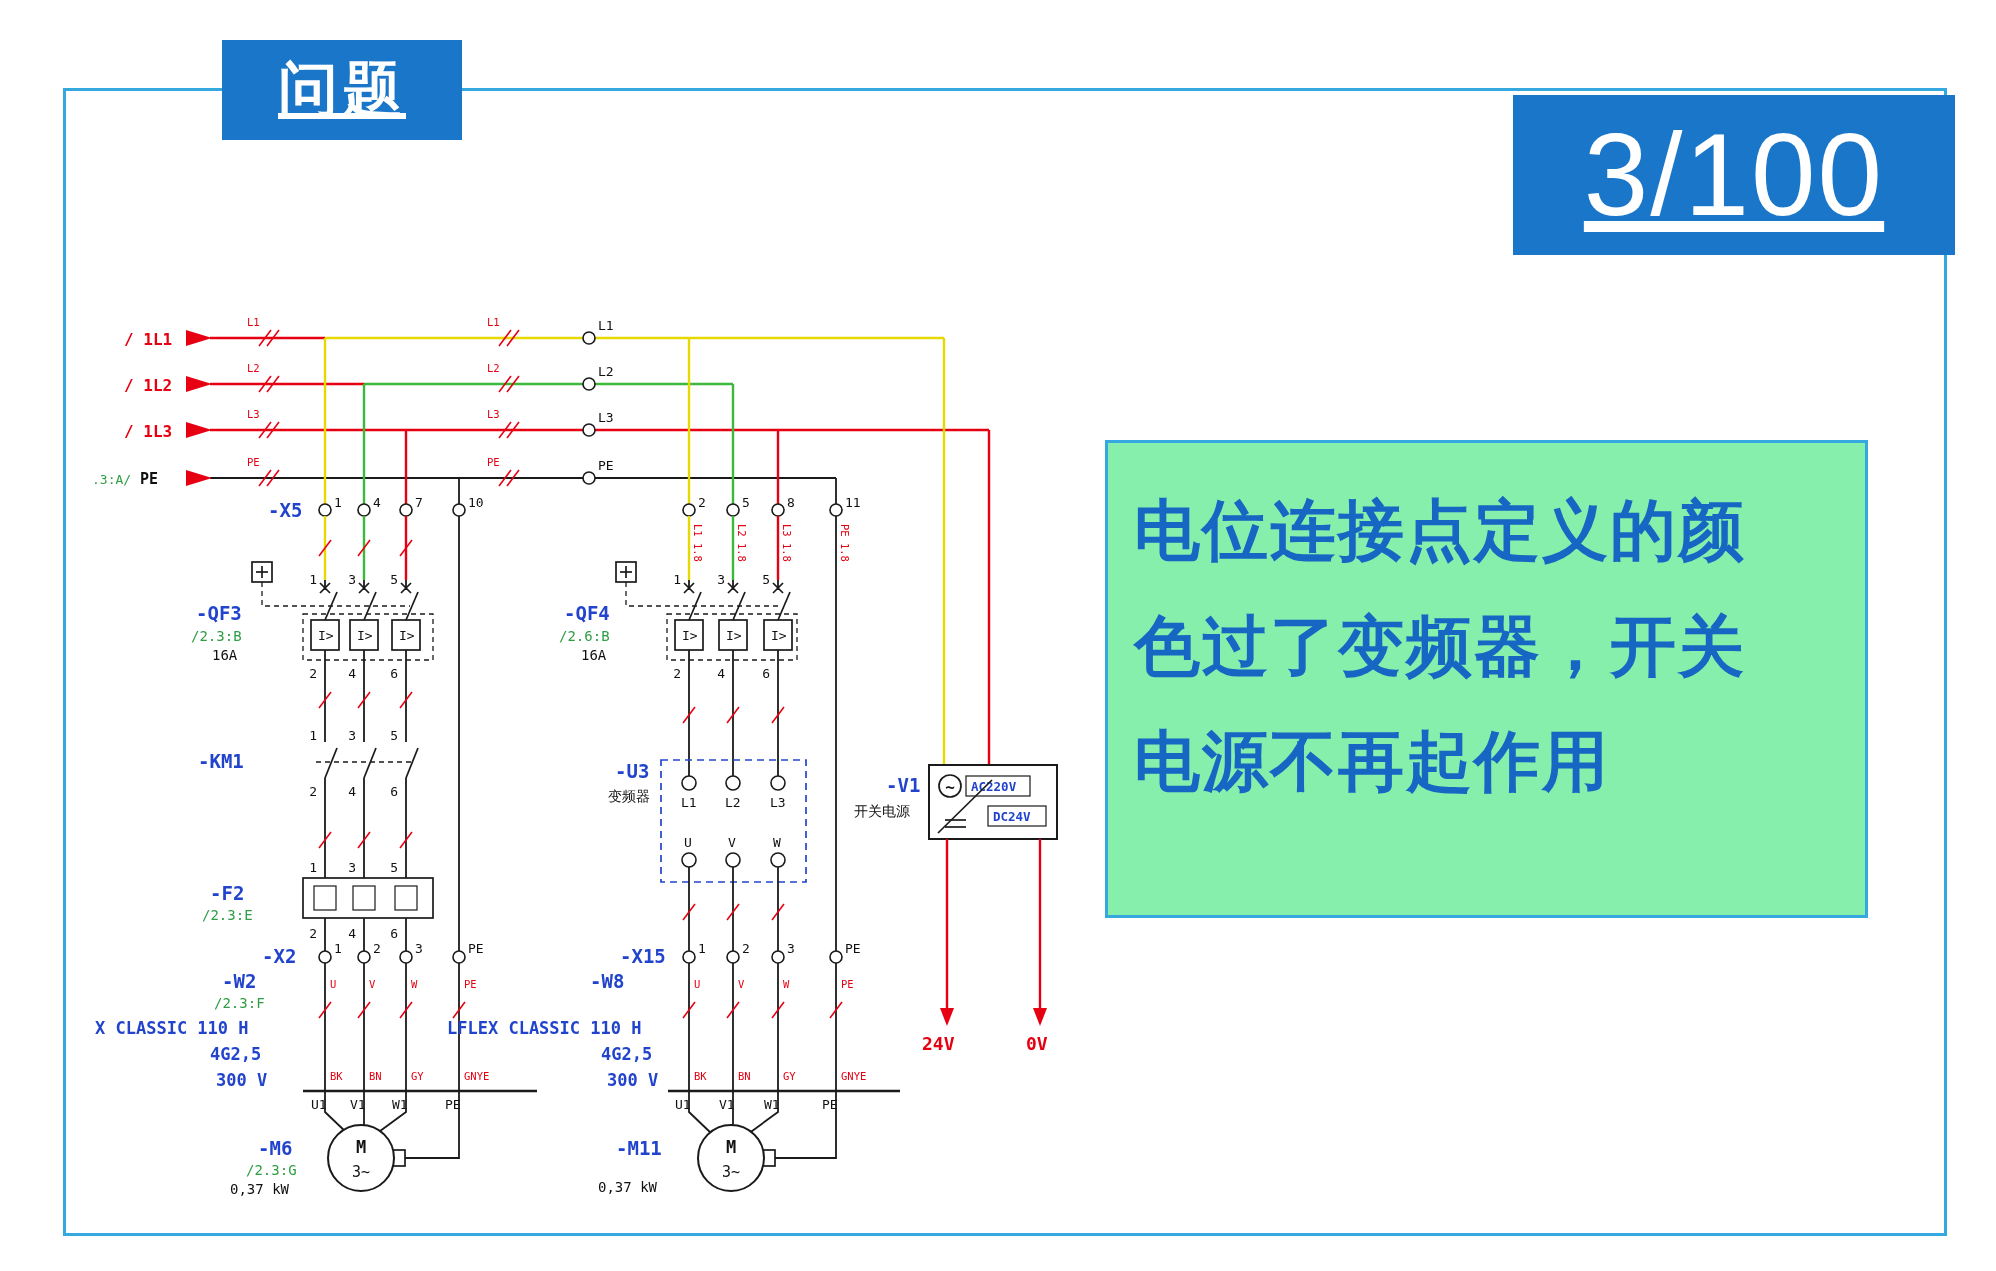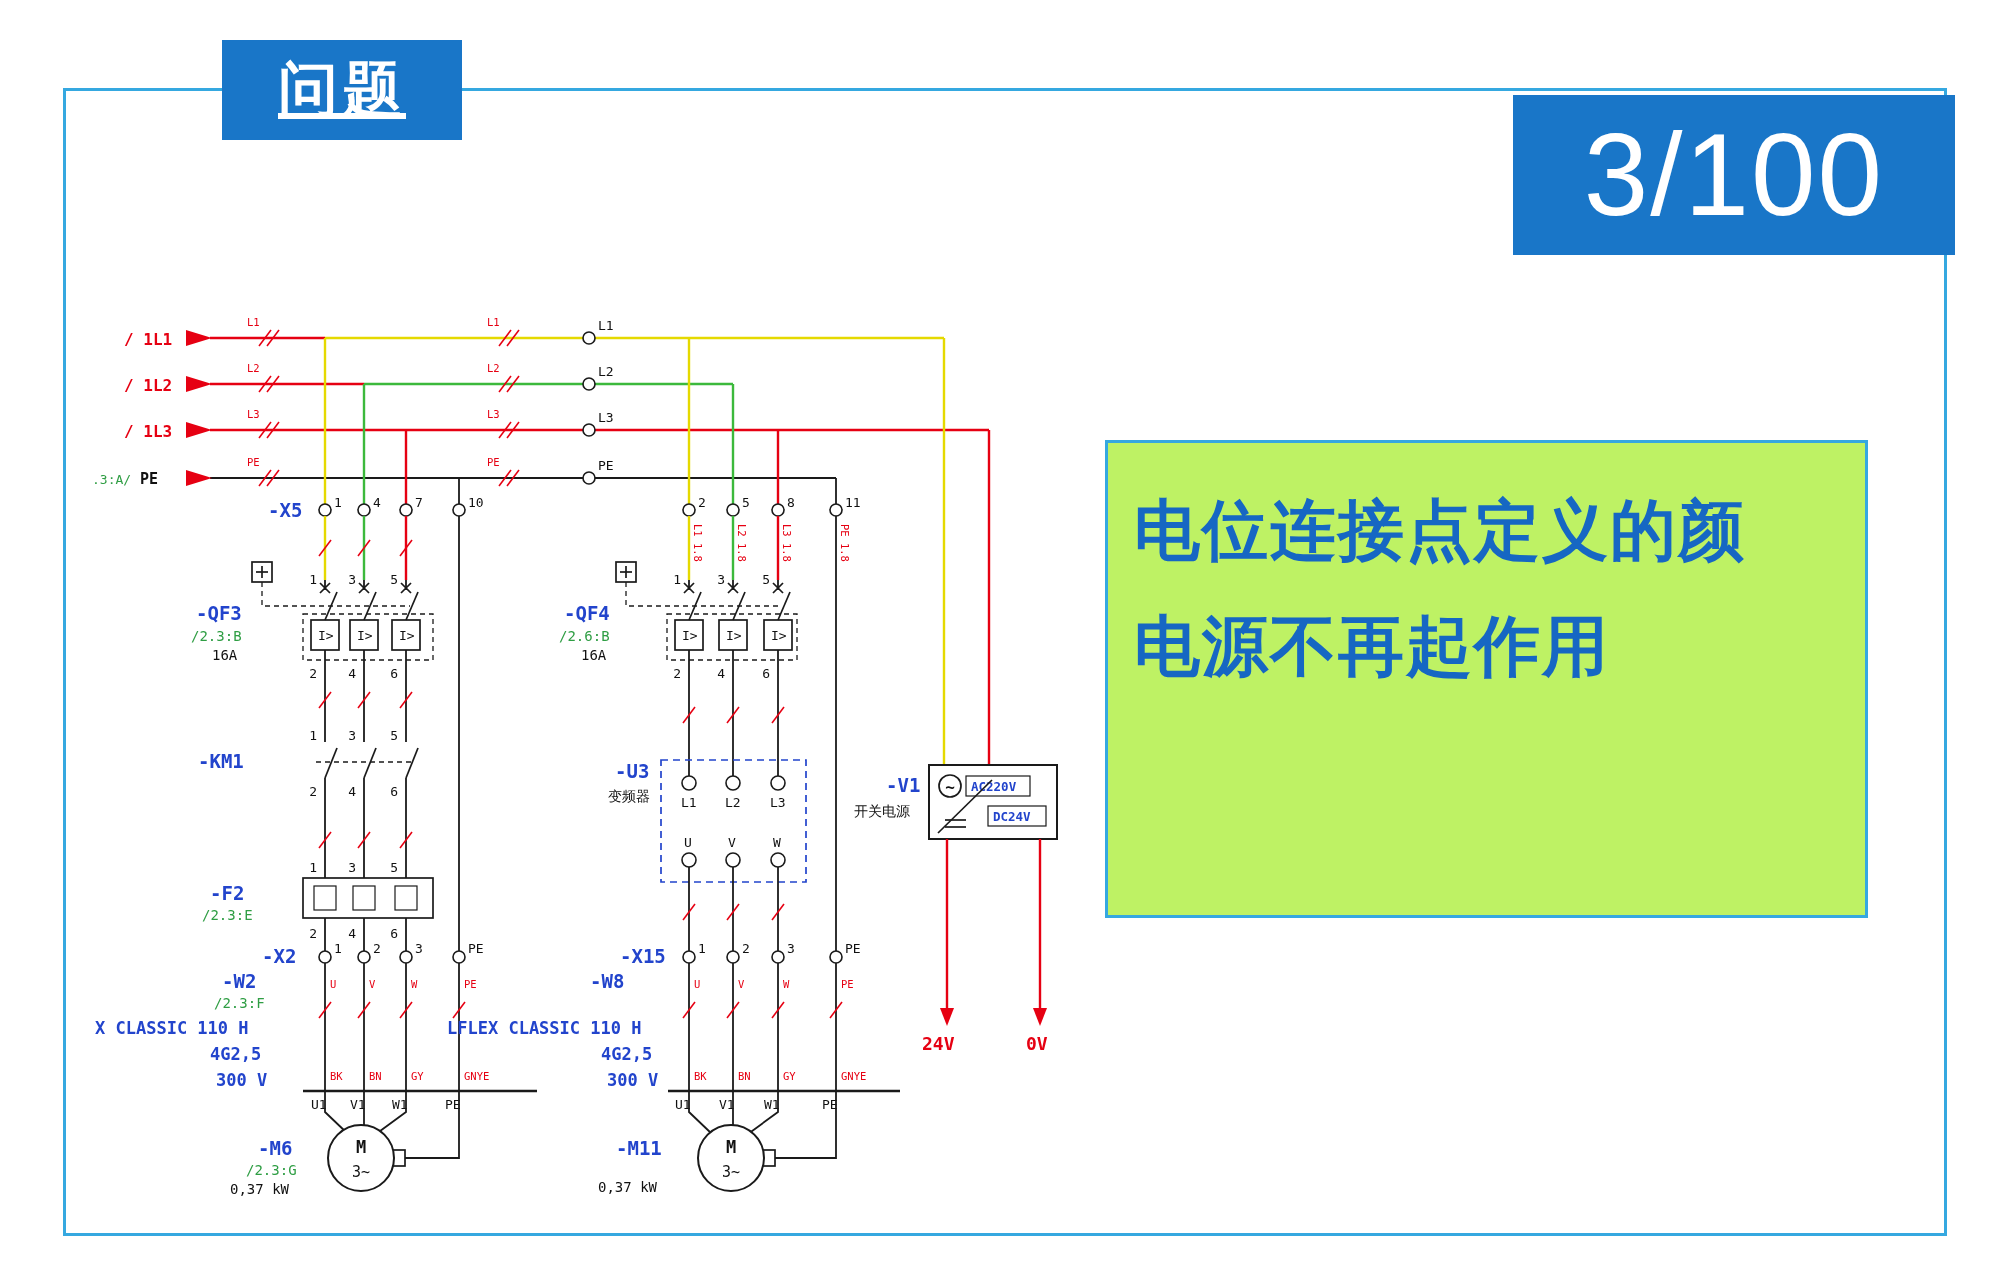--- a/index.html
+++ b/index.html
@@ -7,24 +7,24 @@
        font-family:"Liberation Sans",sans-serif;}
 
   .frame{position:absolute;left:63px;top:88px;width:1884px;height:1148px;
          border:3px solid #35a8e0;box-sizing:border-box;background:transparent;}
 
   .badge{position:absolute;background:#1976c8;color:#ffffff;
          display:flex;align-items:center;justify-content:center;}
   .badge.problem{left:222px;top:40px;width:240px;height:100px;
          font-size:60px;font-weight:bold;letter-spacing:4px;text-decoration:underline;}
   .badge.page{left:1513px;top:95px;width:442px;height:160px;
-         font-size:116px;font-weight:400;letter-spacing:2px;}
+         font-size:116px;font-weight:400;letter-spacing:2px;text-decoration:underline;}
 
   .note{position:absolute;left:1105px;top:440px;width:763px;height:478px;
-        border:3px solid #35a8e0;box-sizing:border-box;background:#bef264;
+        border:3px solid #35a8e0;box-sizing:border-box;background:#86efac;
         padding:30px 26px;}
   .note-line{color:#1667c3;font-size:66px;font-weight:600;letter-spacing:2px;
         line-height:1.75;white-space:nowrap;}
 
   svg.schem{position:absolute;left:0;top:0;}
   svg text{font-family:"DejaVu Sans Mono",monospace;}
 
   .wY{stroke:#e5d900;stroke-width:2.4;fill:none}
   .wG{stroke:#3cb93c;stroke-width:2.4;fill:none}
   .wR{stroke:#e60012;stroke-width:2.4;fill:none}
@@ -52,20 +52,21 @@
 </head>
 <body>
 
 <div class="frame"></div>
 
 <div class="badge problem">问题</div>
 <div class="badge page">3/100</div>
 
 <div class="note">
   <div class="note-line">电位连接点定义的颜</div>
+  <div class="note-line">色过了变频器，开关</div>
   <div class="note-line">电源不再起作用</div>
 </div>
 
 <svg class="schem" width="1996" height="1271" viewBox="0 0 1996 1271">
 
   <g>
     <line x1="210" y1="338" x2="325" y2="338" class="wR"></line>
     <line x1="325" y1="338" x2="944" y2="338" class="wY"></line>
     <line x1="210" y1="384" x2="364" y2="384" class="wR"></line>
     <line x1="364" y1="384" x2="733" y2="384" class="wG"></line>

